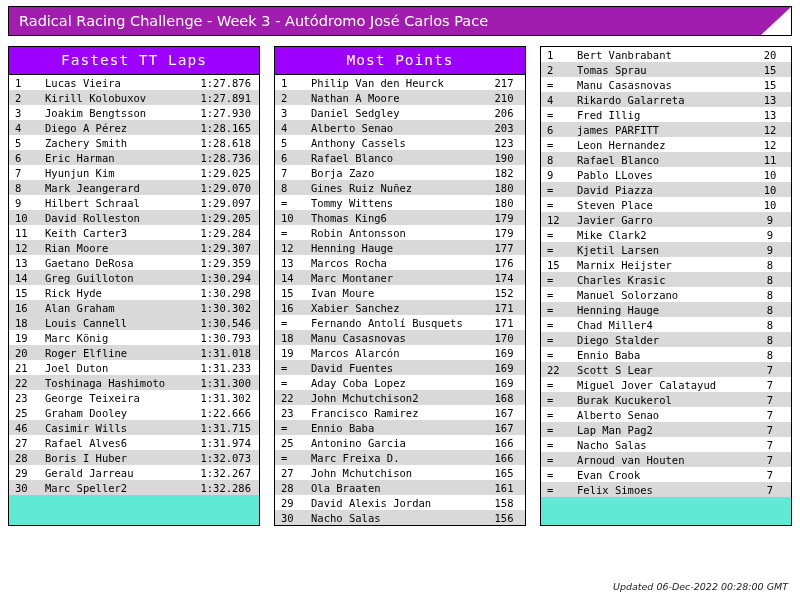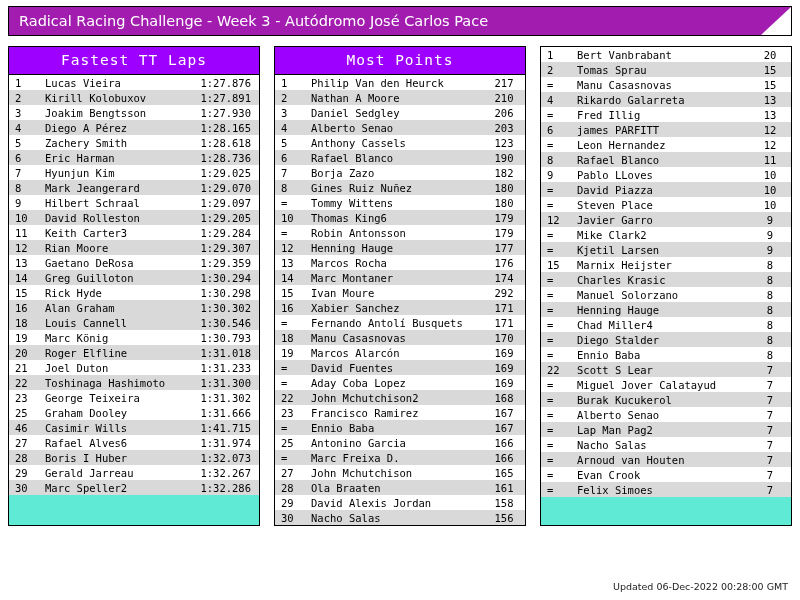--- a/index.html
+++ b/index.html
@@ -104,20 +104,21 @@
     width: 26px;
   }
   
   .footer {
     position: absolute;
     right: 12px;
     bottom: 8px;
     font-family: "DejaVu Sans", sans-serif;
     font-size: 9.5px;
     color: #222;
+    font-style: italic;
   }
 </style>
 </head>
 <body>
 
 <div class="page">
 
   <div class="titlebar">
     <div class="title-text">Radical Racing Challenge - Week 3 - Autódromo José Carlos Pace</div>
     <div class="notch"></div>
@@ -235,26 +236,26 @@
               <td class="val">1:31.300</td>
             </tr>
             <tr class="row-odd">
               <td class="pos">23</td>
               <td class="name">George Teixeira</td>
               <td class="val">1:31.302</td>
             </tr>
             <tr class="row-odd">
               <td class="pos">25</td>
               <td class="name">Graham Dooley</td>
-              <td class="val">1:31.666</td>
+              <td class="val">1:22.666</td>
             </tr>
             <tr class="row-even">
               <td class="pos">46</td>
               <td class="name">Casimir Wills</td>
-              <td class="val">1:41.715</td>
+              <td class="val">1:31.715</td>
             </tr>
             <tr class="row-odd">
               <td class="pos">27</td>
               <td class="name">Rafael Alves6</td>
               <td class="val">1:31.974</td>
             </tr>
             <tr class="row-even">
               <td class="pos">28</td>
               <td class="name">Boris I Huber</td>
               <td class="val">1:32.073</td>
@@ -343,21 +344,21 @@
               <td class="val-num">176</td>
             </tr>
             <tr class="row-even">
               <td class="pos">14</td>
               <td class="name">Marc Montaner</td>
               <td class="val-num">174</td>
             </tr>
             <tr class="row-odd">
               <td class="pos">15</td>
               <td class="name">Ivan Moure</td>
-              <td class="val-num">292</td>
+              <td class="val-num">152</td>
             </tr>
             <tr class="row-even">
               <td class="pos">16</td>
               <td class="name">Xabier Sanchez</td>
               <td class="val-num">171</td>
             </tr>
             <tr class="row-odd">
               <td class="pos">=</td>
               <td class="name">Fernando Antolí Busquets</td>
               <td class="val-num">171</td>

